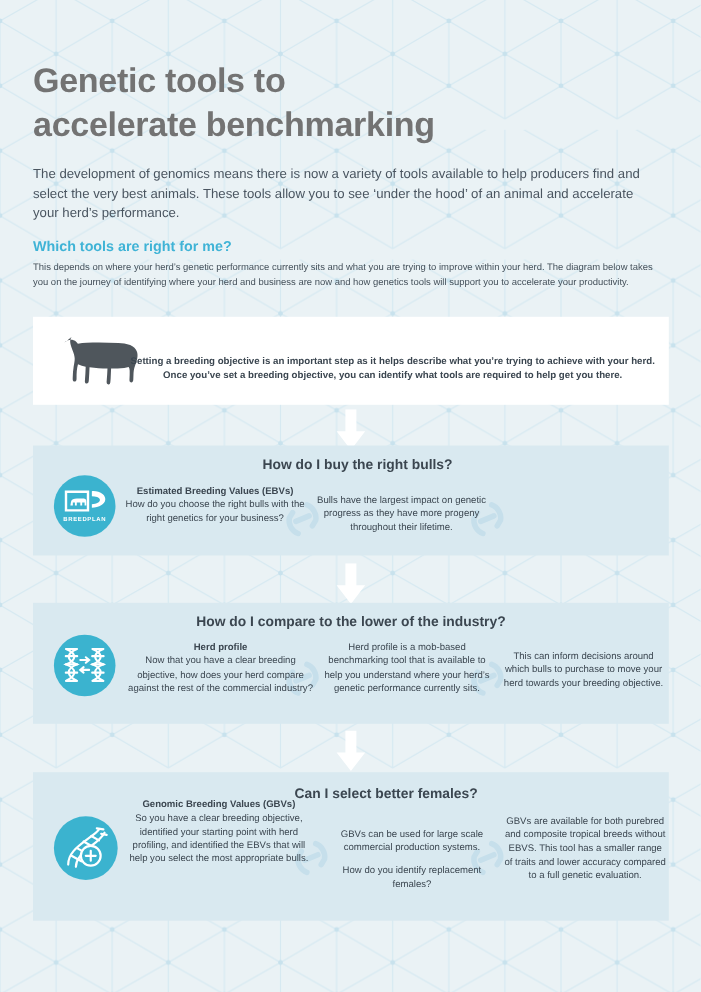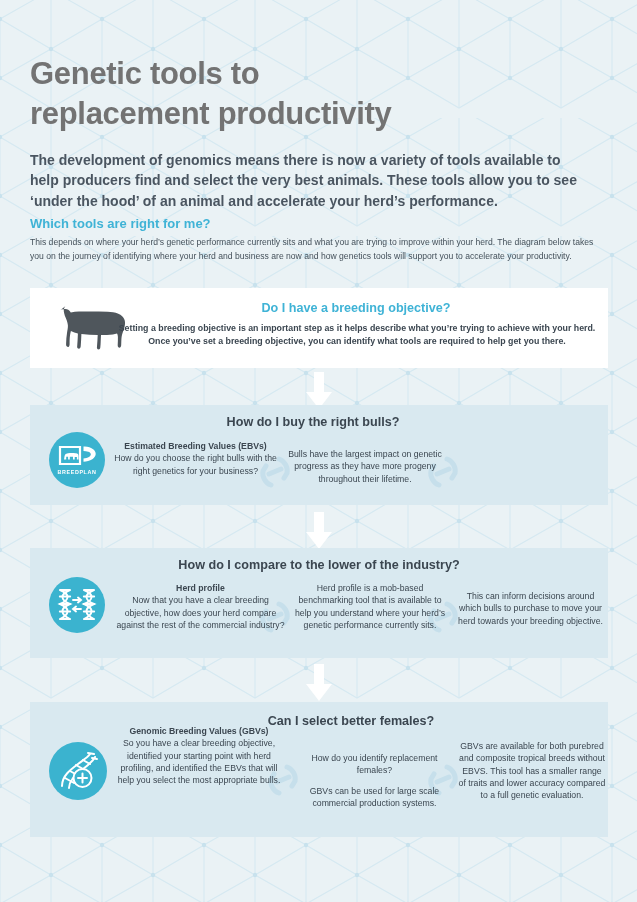--- a/index.html
+++ b/index.html
@@ -43,22 +43,22 @@
     line-height: 1.28;
     letter-spacing: -0.3px;
   }
 
   .intro {
     position: absolute;
     left: 30px;
     top: 150px;
     width: 560px;
     color: #4a5560;
-    font-size: 14px;
-    font-weight: bold;
+    font-size: 12px;
+    font-weight: normal;
     line-height: 1.46;
   }
 
   .subhead {
     position: absolute;
     left: 30px;
     top: 216px;
     color: #3fb3d6;
     font-size: 13px;
     font-weight: bold;
@@ -170,38 +170,37 @@
     </pattern>
   </defs>
   <rect width="637" height="902" fill="#eaf2f5"></rect>
   <rect width="637" height="902" fill="url(#hexlattice)" opacity="0.75"></rect>
 </svg>
 
 <div id="page">
 
   <div class="title">
     <div>Genetic tools to</div>
-    <div>replacement productivity</div>
+    <div>accelerate benchmarking</div>
   </div>
 
   <div class="intro">The development of genomics means there is now a variety of tools available to help producers find and select the very best animals. These tools allow you to see ‘under the hood’ of an animal and accelerate your herd’s performance.</div>
 
   <div class="subhead">Which tools are right for me?</div>
 
   <div class="subcopy">This depends on where your herd’s genetic performance currently sits and what you are trying to improve within your herd. The diagram below takes you on the journey of identifying where your herd and business are now and how genetics tools will support you to accelerate your productivity.</div>
 
   <div class="card white" style="top:288px; height:80px;">
 
     <div class="cow-icon-wrap" style="left:20px; top:14px; width:82px; height:52px;">
       <svg width="76" height="48" viewBox="0 0 76 48" xmlns="http://www.w3.org/2000/svg">
         <path fill="#4f565c" d="M5.5 7.5c2.2-2.4 5.6-3 8.4-2.2 1.9.5 3 1.9 3.9 3.3 2.6-.6 5.3-.9 8-1 9.6-.4 19.3-.2 28.9.2 3.6.2 7.3.5 10.6 1.9 2.9 1.2 5.4 3.3 6.3 6.3.7 2.4.5 5-.2 7.4-.7 2.4-1.7 4.7-2.3 7.1-.4 1.5-.6 3-.7 4.6-.1 1.9-.1 3.8-.2 5.7 0 .8-.1 1.7-.6 2.3-.6.7-1.8.7-2.4 0-.5-.6-.5-1.4-.5-2.2.1-2.6.3-5.2.2-7.8-.1-1.2-.2-2.5-.9-3.5-1.3.5-2.7.7-4.1.9-3.9.5-7.9.6-11.9.6l-.3 6.5c-.1 1.9-.1 3.9-.4 5.8-.1.7-.3 1.6-1 1.9-.8.4-1.9 0-2.2-.8-.3-.7-.2-1.5-.1-2.3.3-3.7.6-7.4.7-11.1-5.4-.1-10.9-.4-16.3-1.2-.2 3.8-.3 7.6-.6 11.4-.1.9-.1 1.9-.6 2.7-.5.8-1.8 1-2.5.3-.6-.6-.6-1.5-.5-2.3.3-4.2.6-8.4.7-12.6-2.4-.5-4.8-1.2-7-2.3-.5 2-.9 4-1.1 6.1-.2 2.2-.2 4.4-.2 6.6 0 .9 0 1.9-.6 2.6-.7.8-2.1.6-2.6-.3-.4-.7-.3-1.6-.3-2.4.1-3.6.3-7.2.9-10.7.4-2.4 1-4.9.9-7.4-.1-2.3-.9-4.5-1.7-6.6-.9-2.3-1.9-4.6-2.3-7.1-.3-2 0-4.2 1.4-5.7z"></path>
       </svg>
     </div>
 
-    <div class="card-head accent" style="position:absolute; left:86px; top:13px; width:480px;">Do I have a breeding objective?</div>
 
     <div class="wide-copy" style="left:82px; top:34px; width:490px;">Setting a breeding objective is an important step as it helps describe what you’re trying to achieve with your herd. Once you’ve set a breeding objective, you can identify what tools are required to help get you there.</div>
   </div>
 
   <svg class="arrow-down" style="top:372px;" viewBox="0 0 32 38" xmlns="http://www.w3.org/2000/svg">
     <path fill="#ffffff" d="M11 0 h10 v20 h8 L16 37 L3 20 h8 Z"></path>
   </svg>
 
   <div class="card tinted" style="top:405px; height:100px;">
 
@@ -209,21 +208,21 @@
       <svg width="40" height="36" viewBox="0 0 40 36" xmlns="http://www.w3.org/2000/svg">
         <g fill="none" stroke="#ffffff" stroke-width="2.2">
           <path d="M3 5 h20 v17 H3 Z"></path>
         </g>
         <path fill="#ffffff" d="M7 17.5c.4-1.6.3-3.3 1.1-4.7.6-1 1.8-1.4 2.9-1.5 2.5-.3 5-.2 7.5-.1.9 0 1.9.2 2.5.9.5.7.5 1.6.5 2.4v3h-1.6v-2.6h-2.2v2.6h-1.7v-2.7h-3.2v2.7h-1.7v-2.7H9.2v2.7z"></path>
         <path fill="#ffffff" d="M26.5 4.5c3.6-.3 7.2.6 10 2.9 1.4 1.2 2.4 3 2.2 4.9-.2 2.1-1.7 3.8-3.4 4.9-2.6 1.7-5.7 2.3-8.8 2.5v-3.3c2-.2 4.1-.5 5.8-1.6.9-.6 1.7-1.6 1.5-2.7-.2-1.2-1.4-1.9-2.5-2.3-1.5-.5-3.2-.7-4.8-.7z"></path>
         <text x="20" y="32" font-family="Liberation Sans, sans-serif" font-size="5.4" font-weight="bold" letter-spacing="0.6" fill="#ffffff" text-anchor="middle">BREEDPLAN</text>
       </svg>
     </div>
 
-    <div class="card-head" style="position:absolute; left:0; top:10px; width:502px;padding-left:32px;">How do I buy the right bulls?</div>
+    <div class="card-head" style="position:absolute; left:12px; top:10px; width:502px;padding-left:32px;">How do I buy the right bulls?</div>
 
     <svg class="chain" style="left:222px; top:42px; width:46px; height:50px;" viewBox="0 0 46 50" xmlns="http://www.w3.org/2000/svg">
       <g fill="none" stroke="#c6dfeb" stroke-width="5" stroke-linecap="round">
         <path d="M27 12 a9 11 -30 0 1 8 14 l-3 5"></path>
         <path d="M19 38 a9 11 -30 0 1 -8 -14 l3 -5"></path>
         <path d="M17 27 l12 -5"></path>
       </g>
     </svg>
 
     <svg class="chain" style="left:390px; top:42px; width:46px; height:50px;" viewBox="0 0 46 50" xmlns="http://www.w3.org/2000/svg">
@@ -332,22 +331,22 @@
         <path d="M17 27 l12 -5"></path>
       </g>
     </svg>
 
     <div class="col" style="left:85px; top:23px; width:168px;">
       <span class="lead">Genomic Breeding Values (GBVs)</span>
       <p>So you have a clear breeding objective, identified your starting point with herd profiling, and identified the EBVs that will help you select the most appropriate bulls.</p>
     </div>
 
     <div class="col" style="left:267px; top:50px; width:155px;">
+      <p>GBVs can be used for large scale commercial production systems.</p>
       <p>How do you identify replacement females?</p>
-      <p>GBVs can be used for large scale commercial production systems.</p>
     </div>
 
     <div class="col" style="left:428px; top:38px; width:148px;">
       <p>GBVs are available for both purebred and composite tropical breeds without EBVS. This tool has a smaller range of traits and lower accuracy compared to a full genetic evaluation.</p>
     </div>
   </div>
 
 </div>
 
 </body></html>

